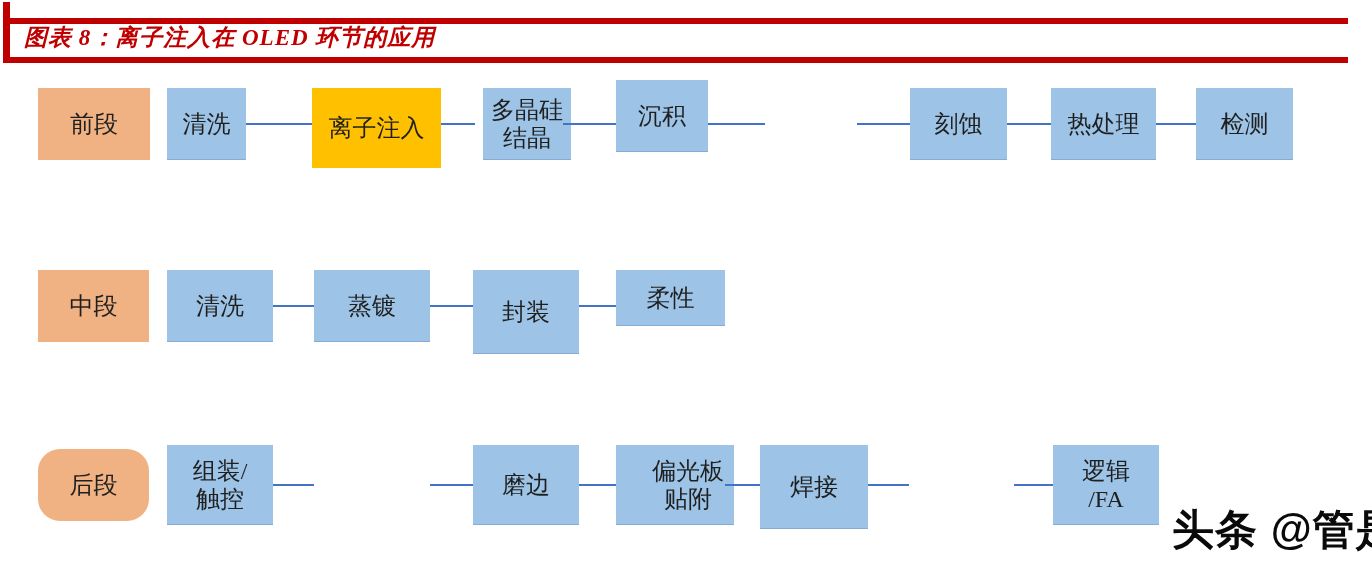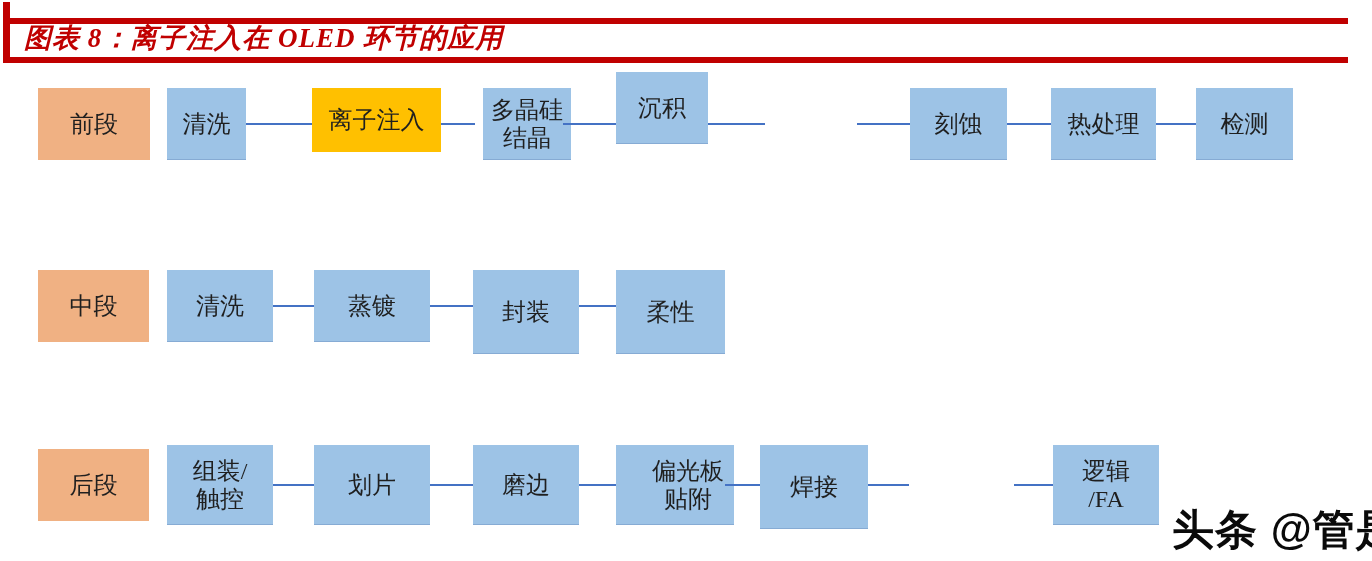--- a/index.html
+++ b/index.html
@@ -16,21 +16,21 @@
     background:var(--accent-red,#C00000);
   }
   .rule{
     position:absolute;left:10px;width:1338px;height:6px;
     background:var(--accent-red,#C00000);
   }
   .rule-top{top:18px;}
   .rule-bottom{top:57px;}
   .figure-title{
     position:absolute;left:24px;top:22px;
-    font-size:27px;line-height:32px;
+    font-size:23px;line-height:32px;
     font-weight:bold;font-style:italic;
     color:var(--accent-red,#C00000);
     white-space:nowrap;
     letter-spacing:1px;
   }
   
   .box{
     position:absolute;
     display:flex;align-items:center;justify-content:center;
     text-align:center;
@@ -66,48 +66,47 @@
 <div class="page">
 
   <div class="accent-bar"></div>
   <div class="rule rule-top"></div>
   <div class="figure-title">图表 8：离子注入在 OLED 环节的应用</div>
   <div class="rule rule-bottom"></div>
 
   <div class="box stage" style="left:38px;top:88px;width:112px;height:72px;">前段</div>
   <div class="box step" style="left:167px;top:88px;width:79px;height:72px;">清洗</div>
   <div class="conn" style="left:246px;top:123px;width:66px;"></div>
-  <div class="box highlight" style="left:312px;top:88px;width:129px;height:64px;">离子注入</div>
+  <div class="box highlight" style="left:312px;top:88px;width:129px;height:80px;">离子注入</div>
   <div class="conn" style="left:441px;top:123px;width:34px;"></div>
   <div class="box step" style="left:475px;top:88px;width:88px;height:72px;margin-left:8px;">多晶硅
 结晶</div>
   <div class="conn" style="left:563px;top:123px;width:53px;"></div>
-  <div class="box step" style="left:616px;top:72px;width:92px;height:72px;text-align:center;">沉积</div>
+  <div class="box step" style="left:616px;top:80px;width:92px;height:72px;text-align:center;">沉积</div>
   <div class="conn" style="left:708px;top:123px;width:57px;"></div>
   <div class="conn" style="left:857px;top:123px;width:53px;"></div>
   <div class="box step" style="left:910px;top:88px;width:97px;height:72px;">刻蚀</div>
   <div class="conn" style="left:1007px;top:123px;width:44px;"></div>
   <div class="box step" style="left:1051px;top:88px;width:105px;height:72px;">热处理</div>
   <div class="conn" style="left:1156px;top:123px;width:40px;"></div>
   <div class="box stage" style="left:38px;top:270px;width:111px;height:72px;">中段</div>
 
   <div class="box step" style="left:1196px;top:88px;width:97px;height:72px;">检测</div>
   <div class="box step" style="left:167px;top:270px;width:106px;height:72px;">清洗</div>
   <div class="conn" style="left:273px;top:305px;width:41px;"></div>
   <div class="box step" style="left:314px;top:270px;width:116px;height:72px;">蒸镀</div>
   <div class="conn" style="left:430px;top:305px;width:43px;"></div>
   <div class="box step" style="left:473px;top:270px;width:106px;height:84px;">封装</div>
   <div class="conn" style="left:579px;top:305px;width:37px;"></div>
-  <div class="box step" style="left:616px;top:270px;width:109px;height:84px;">柔性</div>
+  <div class="box step" style="left:616px;top:270px;width:109px;height:56px;">柔性</div>
 
-  <div class="box stage" style="left:38px;top:449px;width:111px;height:72px;">后段</div>
+  <div class="box stage" style="left:38px;top:449px;width:111px;height:72px;border-radius:22px;">后段</div>
   <div class="box step" style="left:167px;top:445px;width:106px;height:80px;">组装/
 触控</div>
   <div class="conn" style="left:273px;top:484px;width:41px;"></div>
-  <div class="box step" style="left:314px;top:445px;width:116px;height:80px;">划片</div>
   <div class="conn" style="left:430px;top:484px;width:43px;"></div>
   <div class="box step" style="left:473px;top:445px;width:106px;height:80px;">磨边</div>
   <div class="conn" style="left:579px;top:484px;width:37px;"></div>
   <div class="box step" style="left:616px;top:445px;width:118px;height:80px;padding-left:26px;">偏光板
 贴附</div>
   <div class="conn" style="left:725px;top:484px;width:35px;"></div>
   <div class="box step" style="left:760px;top:445px;width:108px;height:84px;">焊接</div>
   <div class="conn" style="left:868px;top:484px;width:41px;"></div>
   <div class="conn" style="left:1014px;top:484px;width:39px;"></div>
   <div class="box step" style="left:1053px;top:445px;width:106px;height:80px;">逻辑

